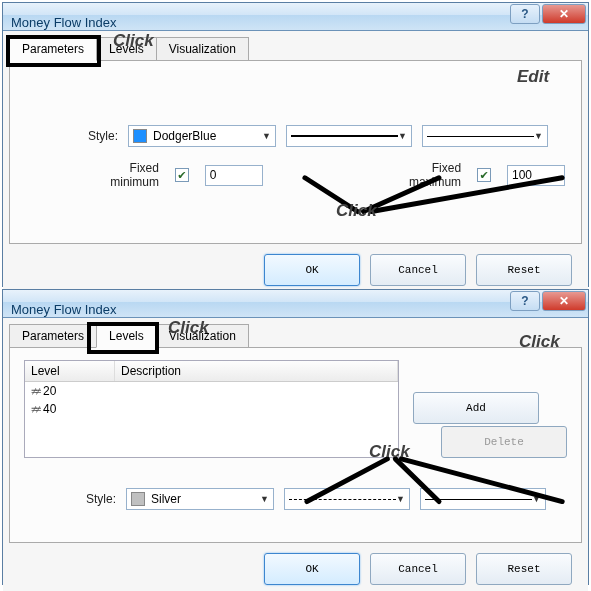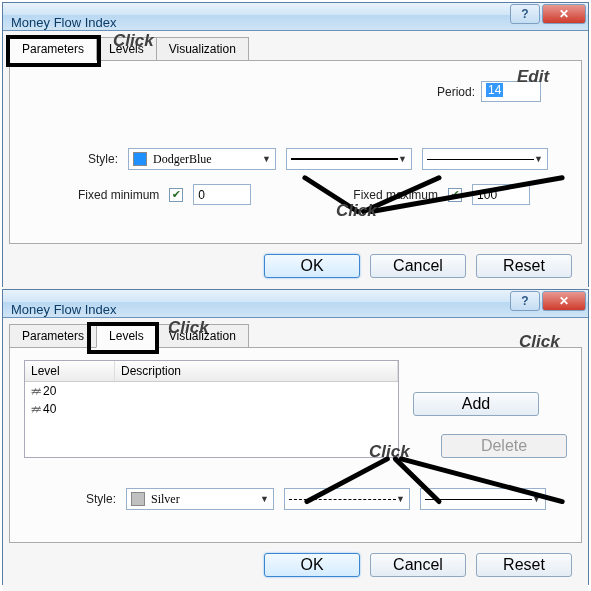--- a/index.html
+++ b/index.html
@@ -116,21 +116,20 @@
   }
   .combo {
     border: 1px solid #97b1cc;
     height: 22px;
     background: #fff;
     display: inline-flex;
     align-items: center;
     padding: 0 4px;
     position: relative;
     cursor: pointer;
-    font-family: Liberation Serif, serif;
   }
   .combo .arrow {
     margin-left: auto;
     font-size: 9px;
     color: #333;
   }
   .swatch {
     width: 14px; height: 14px;
     margin-right: 6px;
     border: 1px solid #888;
@@ -157,26 +156,27 @@
     margin: 0 4px;
   }
   .btnbar {
     display: flex;
     justify-content: flex-end;
     gap: 10px;
     padding: 10px 10px 6px 0;
   }
   .btn {
     width: 96px;
-    height: 24px;
+    height: 32px;
     border: 1px solid #8fa8c0;
     background: linear-gradient(#fafcfe, #e4ecf4);
     border-radius: 3px;
-    font-size: 16px;
+    font-size: 11px;
     cursor: pointer;
+    font-family: Liberation Mono, monospace;
   }
   .btn.default {
     border: 1px solid #3d86cf;
     box-shadow: 0 0 2px #6db3f2;
     background: linear-gradient(#f2f9ff, #d4ecff);
   }
   .listbox {
     border: 1px solid #aab;
     background: #fff;
     width: 390px;
@@ -208,21 +208,21 @@
   .lrow .c-level { width: 90px; }
   .level-glyph {
     display: inline-block;
     font-size: 11px;
     color: #555;
     letter-spacing: -2px;
   }
   .sidebtns {
     display: flex;
     flex-direction: column;
-    gap: 18px;
+    gap: 2px;
     margin-left: 14px;
   }
   .sidebtns .btn { width: 126px; }
   .btn.disabled { color: #999; background: #f1f1f1; margin-left: 28px; }
 
   
   .highlight-box {
     position: absolute;
     border: 4px solid #000;
     pointer-events: none;
@@ -260,45 +260,39 @@
     </div>
   </div>
   <div class="body">
     <div class="tabs">
       <div class="tab active">Parameters</div>
       <div class="tab">Levels</div>
       <div class="tab">Visualization</div>
     </div>
     <div class="tabcontent" style="height:184px;">
 
-      <div class="row" style="justify-content:flex-end; padding-right:24px; margin-top:2px;">
-        <span class="lbl">Period:</span>
-        <div class="input period-input">
-          <span class="val">14</span>
-        </div>
-      </div>
 
       <div class="row" style="margin-top:46px; gap:10px; padding-left:52px;">
         <span class="lbl" style="width:40px;">Style:</span>
         <div class="combo" style="width:148px;">
           <span class="swatch dodger"></span>
           <span>DodgerBlue</span>
           <span class="arrow">▼</span>
         </div>
         <div class="combo" style="width:126px;">
           <span class="linepreview"></span>
           <span class="arrow">▼</span>
         </div>
         <div class="combo" style="width:126px;">
           <span class="linepreview thin"></span>
           <span class="arrow">▼</span>
         </div>
       </div>
 
-      <div class="row" style="gap:6px; padding-left:52px;">
+      <div class="row" style="gap:12px; padding-left:52px;">
         <span class="lbl">Fixed minimum</span>
         <span class="chk">✔</span>
         <input class="input" style="width: 58px;" value="0">
         <span style="flex:0 0 90px;"></span>
         <span class="lbl">Fixed maximum</span>
         <span class="chk">✔</span>
         <input class="input" style="width: 58px;" value="100">
       </div>
 
     </div>

